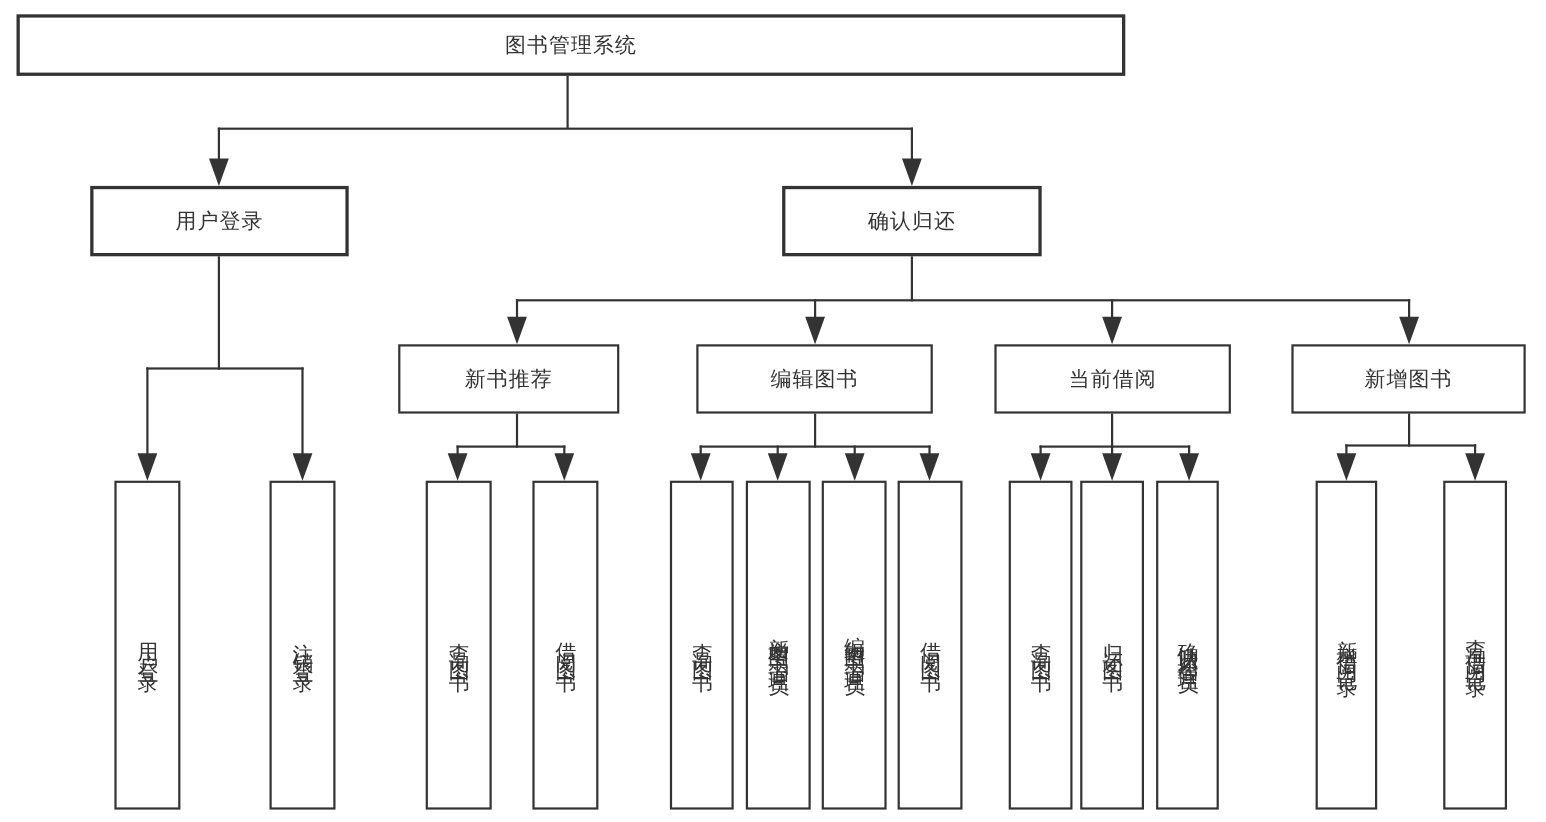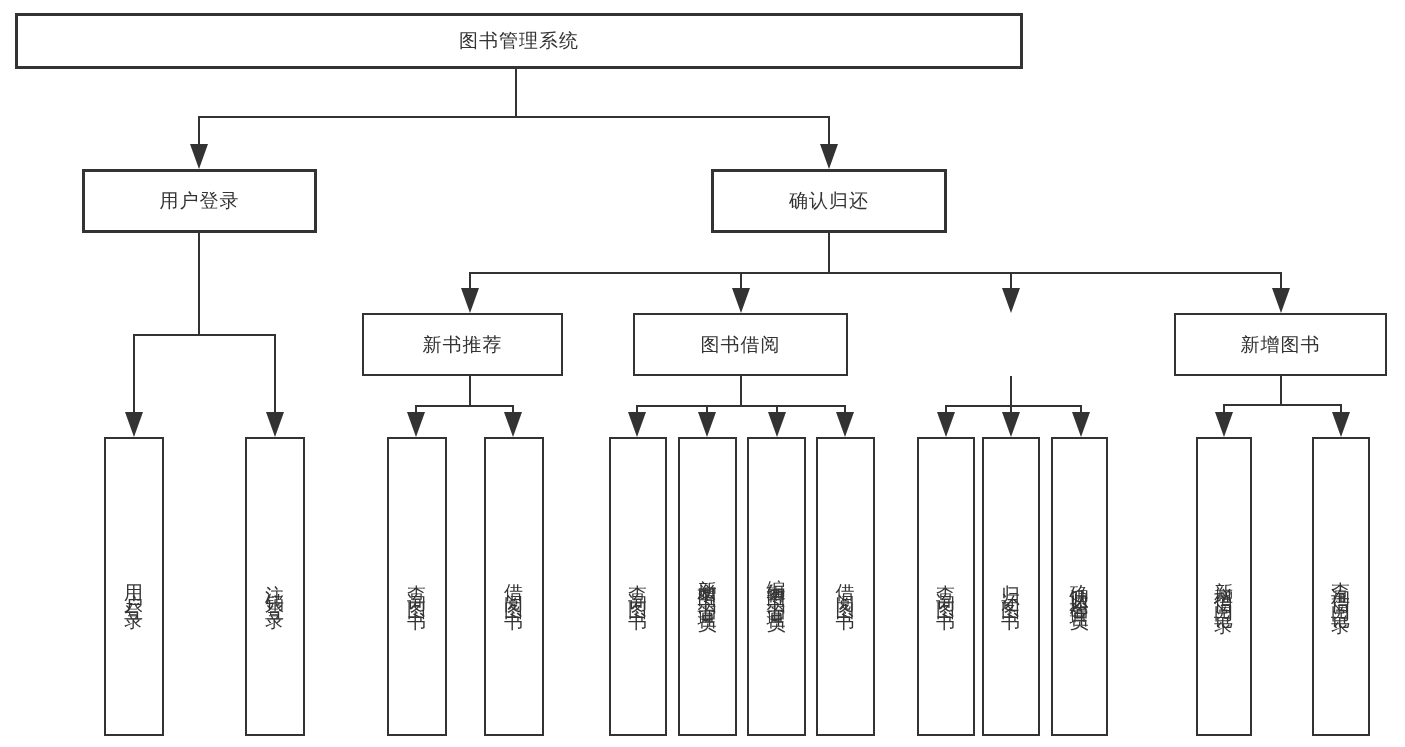--- a/index.html
+++ b/index.html
@@ -41,21 +41,24 @@
     <span class="hlabel">用户登录</span>
   </div>
   <div class="box b3" style="left:711px;top:169px;width:236px;height:64px">
     <span class="hlabel">确认归还</span>
   </div>
 
   <div class="box" style="left:362px;top:313px;width:201px;height:63px">
     <span class="hlabel">新书推荐</span>
   </div>
   <div class="box" style="left:633px;top:313px;width:215px;height:63px">
-    <span class="hlabel">图书借阅</span>
+    <span class="hlabel">编辑图书</span>
+  </div>
+  <div class="box" style="left:904px;top:313px;width:215px;height:63px">
+    <span class="hlabel">当前借阅</span>
   </div>
   <div class="box" style="left:1174px;top:313px;width:213px;height:63px">
     <span class="hlabel">新增图书</span>
   </div>
 
   <div class="box" style="left:104px;top:437px;width:60px;height:299px">
     <span class="vt">用户登录</span>
   </div>
   <div class="box" style="left:245px;top:437px;width:60px;height:299px">
     <span class="vt">注销登录</span>

